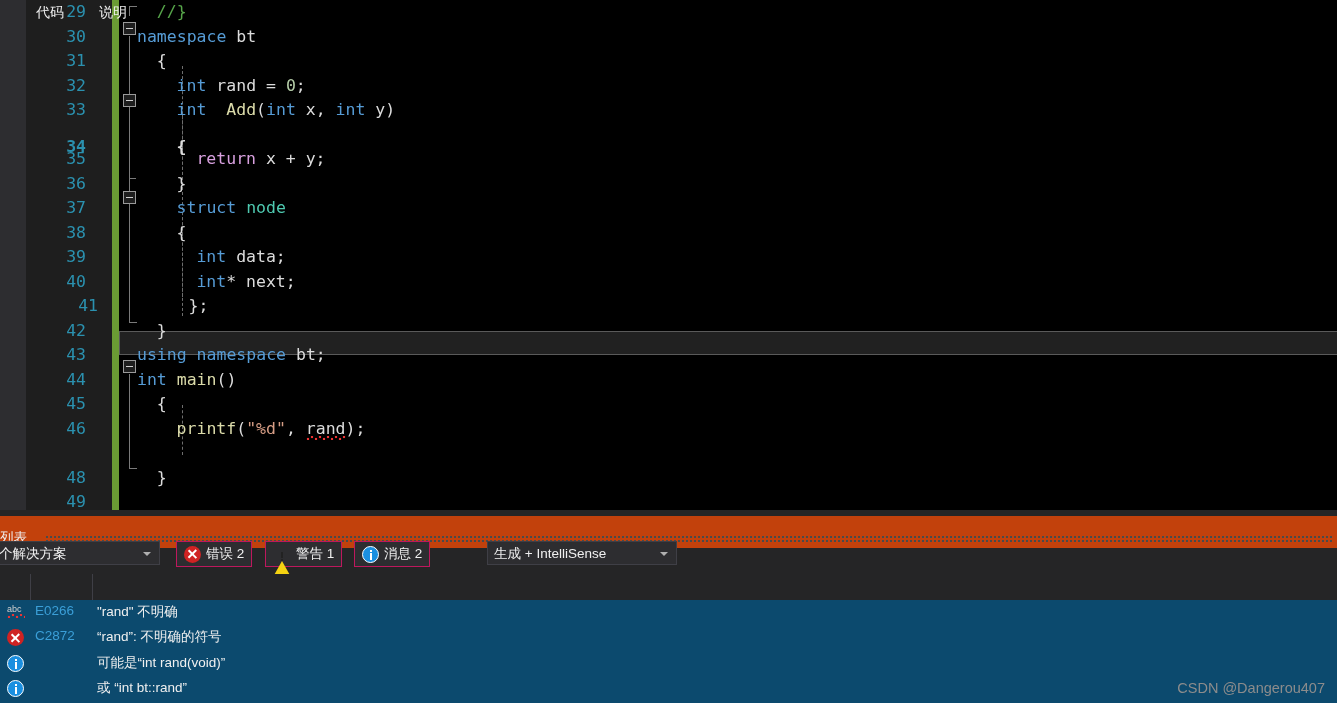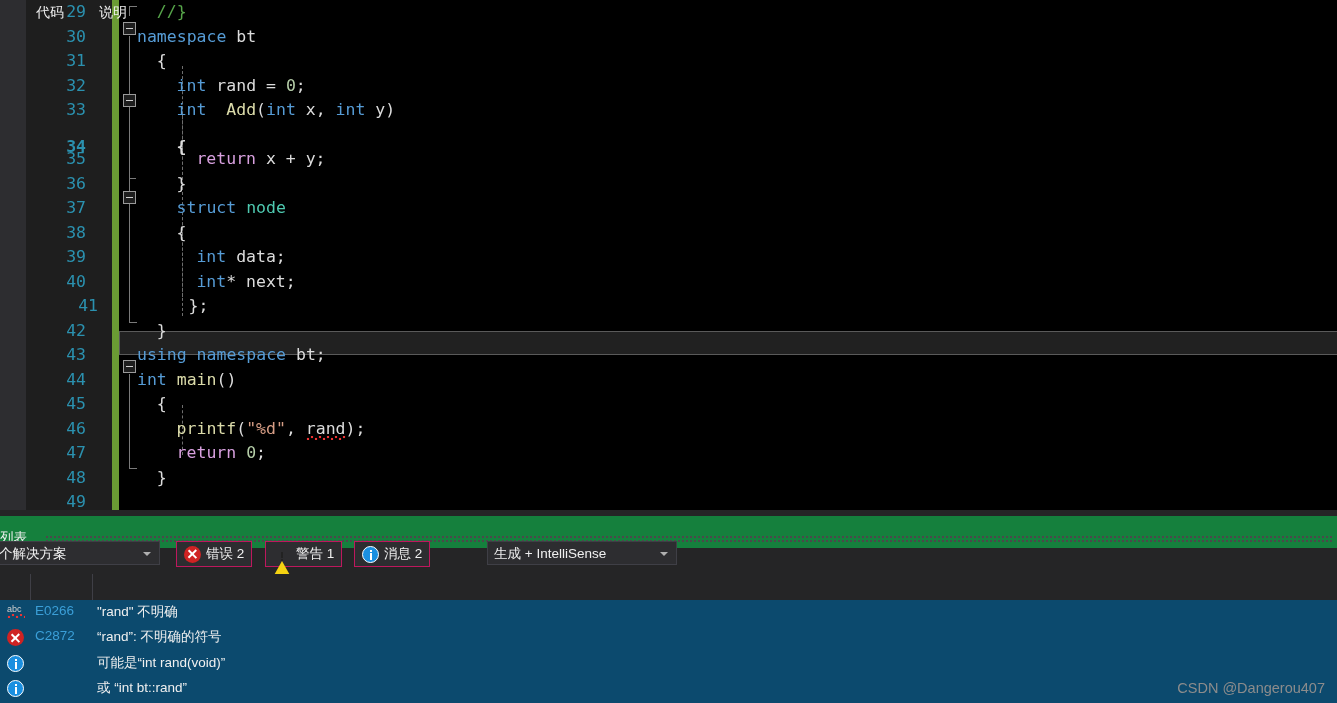--- a/index.html
+++ b/index.html
@@ -52,21 +52,21 @@
   .sq:after{content:"";position:absolute;left:0;right:0;bottom:-2px;height:4px;
     background-image:
       radial-gradient(circle at 2px 3px, #e33 1.3px, transparent 1.6px),
       radial-gradient(circle at 6px 1px, #e33 1.3px, transparent 1.6px);
     background-size:8px 4px;background-repeat:repeat-x;}
 
   
   .splitter{position:absolute;left:0;top:510px;width:1337px;height:6px;background:#252526;}
   .panel{position:absolute;left:0;top:510px;width:1337px;height:193px;background:#252526;}
 
-  .panel-head{position:absolute;left:0;top:6px;width:1337px;height:32px;background:#15803d;}
+  .panel-head{position:absolute;left:0;top:6px;width:1337px;height:32px;background:#c2410c;}
   .panel-title{position:absolute;left:0;top:13px;font-size:13.5px;color:#f0f0f0;}
   .grip{position:absolute;left:46px;top:20px;right:4px;height:7px;
     background-image:radial-gradient(circle at 1px 1px, #4a4a4a 1px, transparent 1.2px);
     background-size:4px 4px;}
 
   .toolbar{position:absolute;left:0;top:540px;width:1337px;height:30px;}
   .combo{position:absolute;height:24px;border:1px solid #3f3f46;background:#2d2d30;
      box-sizing:border-box;color:#f0f0f0;font-size:13.5px;}
   .combo .ctext{position:absolute;left:6px;top:3px;white-space:nowrap;}
   .caret{position:absolute;right:8px;top:10px;width:0;height:0;
@@ -160,21 +160,20 @@
         <div class="ln-row" style="top: 196px; position: absolute; left: 0px; width: 1337px;"><span class="ln-num">37</span><span class="ln-text" style="left: 176.6px;"><span class="k">struct</span><span class="id"> </span><span class="t">node</span></span></div>
         <div class="ln-row" style="top: 220.5px; position: absolute; left: 0px; width: 1337px;"><span class="ln-num">38</span><span class="ln-text" style="left: 176.6px;"><span class="p">{</span></span></div>
         <div class="ln-row" style="top: 245px; position: absolute; left: 0px; width: 1337px;"><span class="ln-num">39</span><span class="ln-text" style="left: 196.4px;"><span class="k">int</span><span class="id"> data;</span></span></div>
         <div class="ln-row" style="top: 269.5px; position: absolute; left: 0px; width: 1337px;"><span class="ln-num">40</span><span class="ln-text" style="left: 196.4px;"><span class="k">int</span><span class="id">* next;</span></span></div>
         <div class="ln-row" style="top: 294px; position: absolute; left: 12px; width: 1337px;"><span class="ln-num">41</span><span class="ln-text" style="left: 176.6px;"><span class="p">};</span></span></div>
         <div class="ln-row" style="top: 318.5px; position: absolute; left: 0px; width: 1337px;"><span class="ln-num">42</span><span class="ln-text" style="left: 156.8px;"><span class="p">}</span></span></div>
         <div class="ln-row" style="top: 343px; position: absolute; left: 0px; width: 1337px;"><span class="ln-num">43</span><span class="ln-text" style="left: 137px;"><span class="k">using namespace</span><span class="id"> bt;</span></span></div>
         <div class="ln-row" style="top: 367.5px; position: absolute; left: 0px; width: 1337px;"><span class="ln-num">44</span><span class="ln-text" style="left: 137px;"><span class="k">int</span><span class="id"> </span><span class="f">main</span><span class="p">()</span></span></div>
         <div class="ln-row" style="top: 392px; position: absolute; left: 0px; width: 1337px;"><span class="ln-num">45</span><span class="ln-text" style="left: 156.8px;"><span class="p">{</span></span></div>
         <div class="ln-row" style="top: 416.5px; position: absolute; left: 0px; width: 1337px;"><span class="ln-num">46</span><span class="ln-text" style="left: 176.6px;"><span class="f">printf</span><span class="p">(</span><span class="s">"%d"</span><span class="p">, </span><span class="sq">rand</span><span class="p">);</span></span></div>
-        <div class="ln-row" style="top: 441px; position: absolute; left: 0px; width: 1337px;"><span class="ln-num">47</span><span class="ln-text" style="left: 176.6px;"><span class="ctl">return</span><span class="id"> </span><span class="n">0</span><span class="p">;</span></span></div>
         <div class="ln-row" style="top: 465.5px; position: absolute; left: 0px; width: 1337px;"><span class="ln-num">48</span><span class="ln-text" style="left: 156.8px;"><span class="p">}</span></span></div>
         <div class="ln-row" style="top: 490px; position: absolute; left: 0px; width: 1337px;"><span class="ln-num">49</span><span class="ln-text" style="left: 137px;"></span></div>
       </div>
   </div>
 
   <div class="splitter"></div>
   <div class="tabstrip">
       <div class="seg"></div>
     </div>
 

